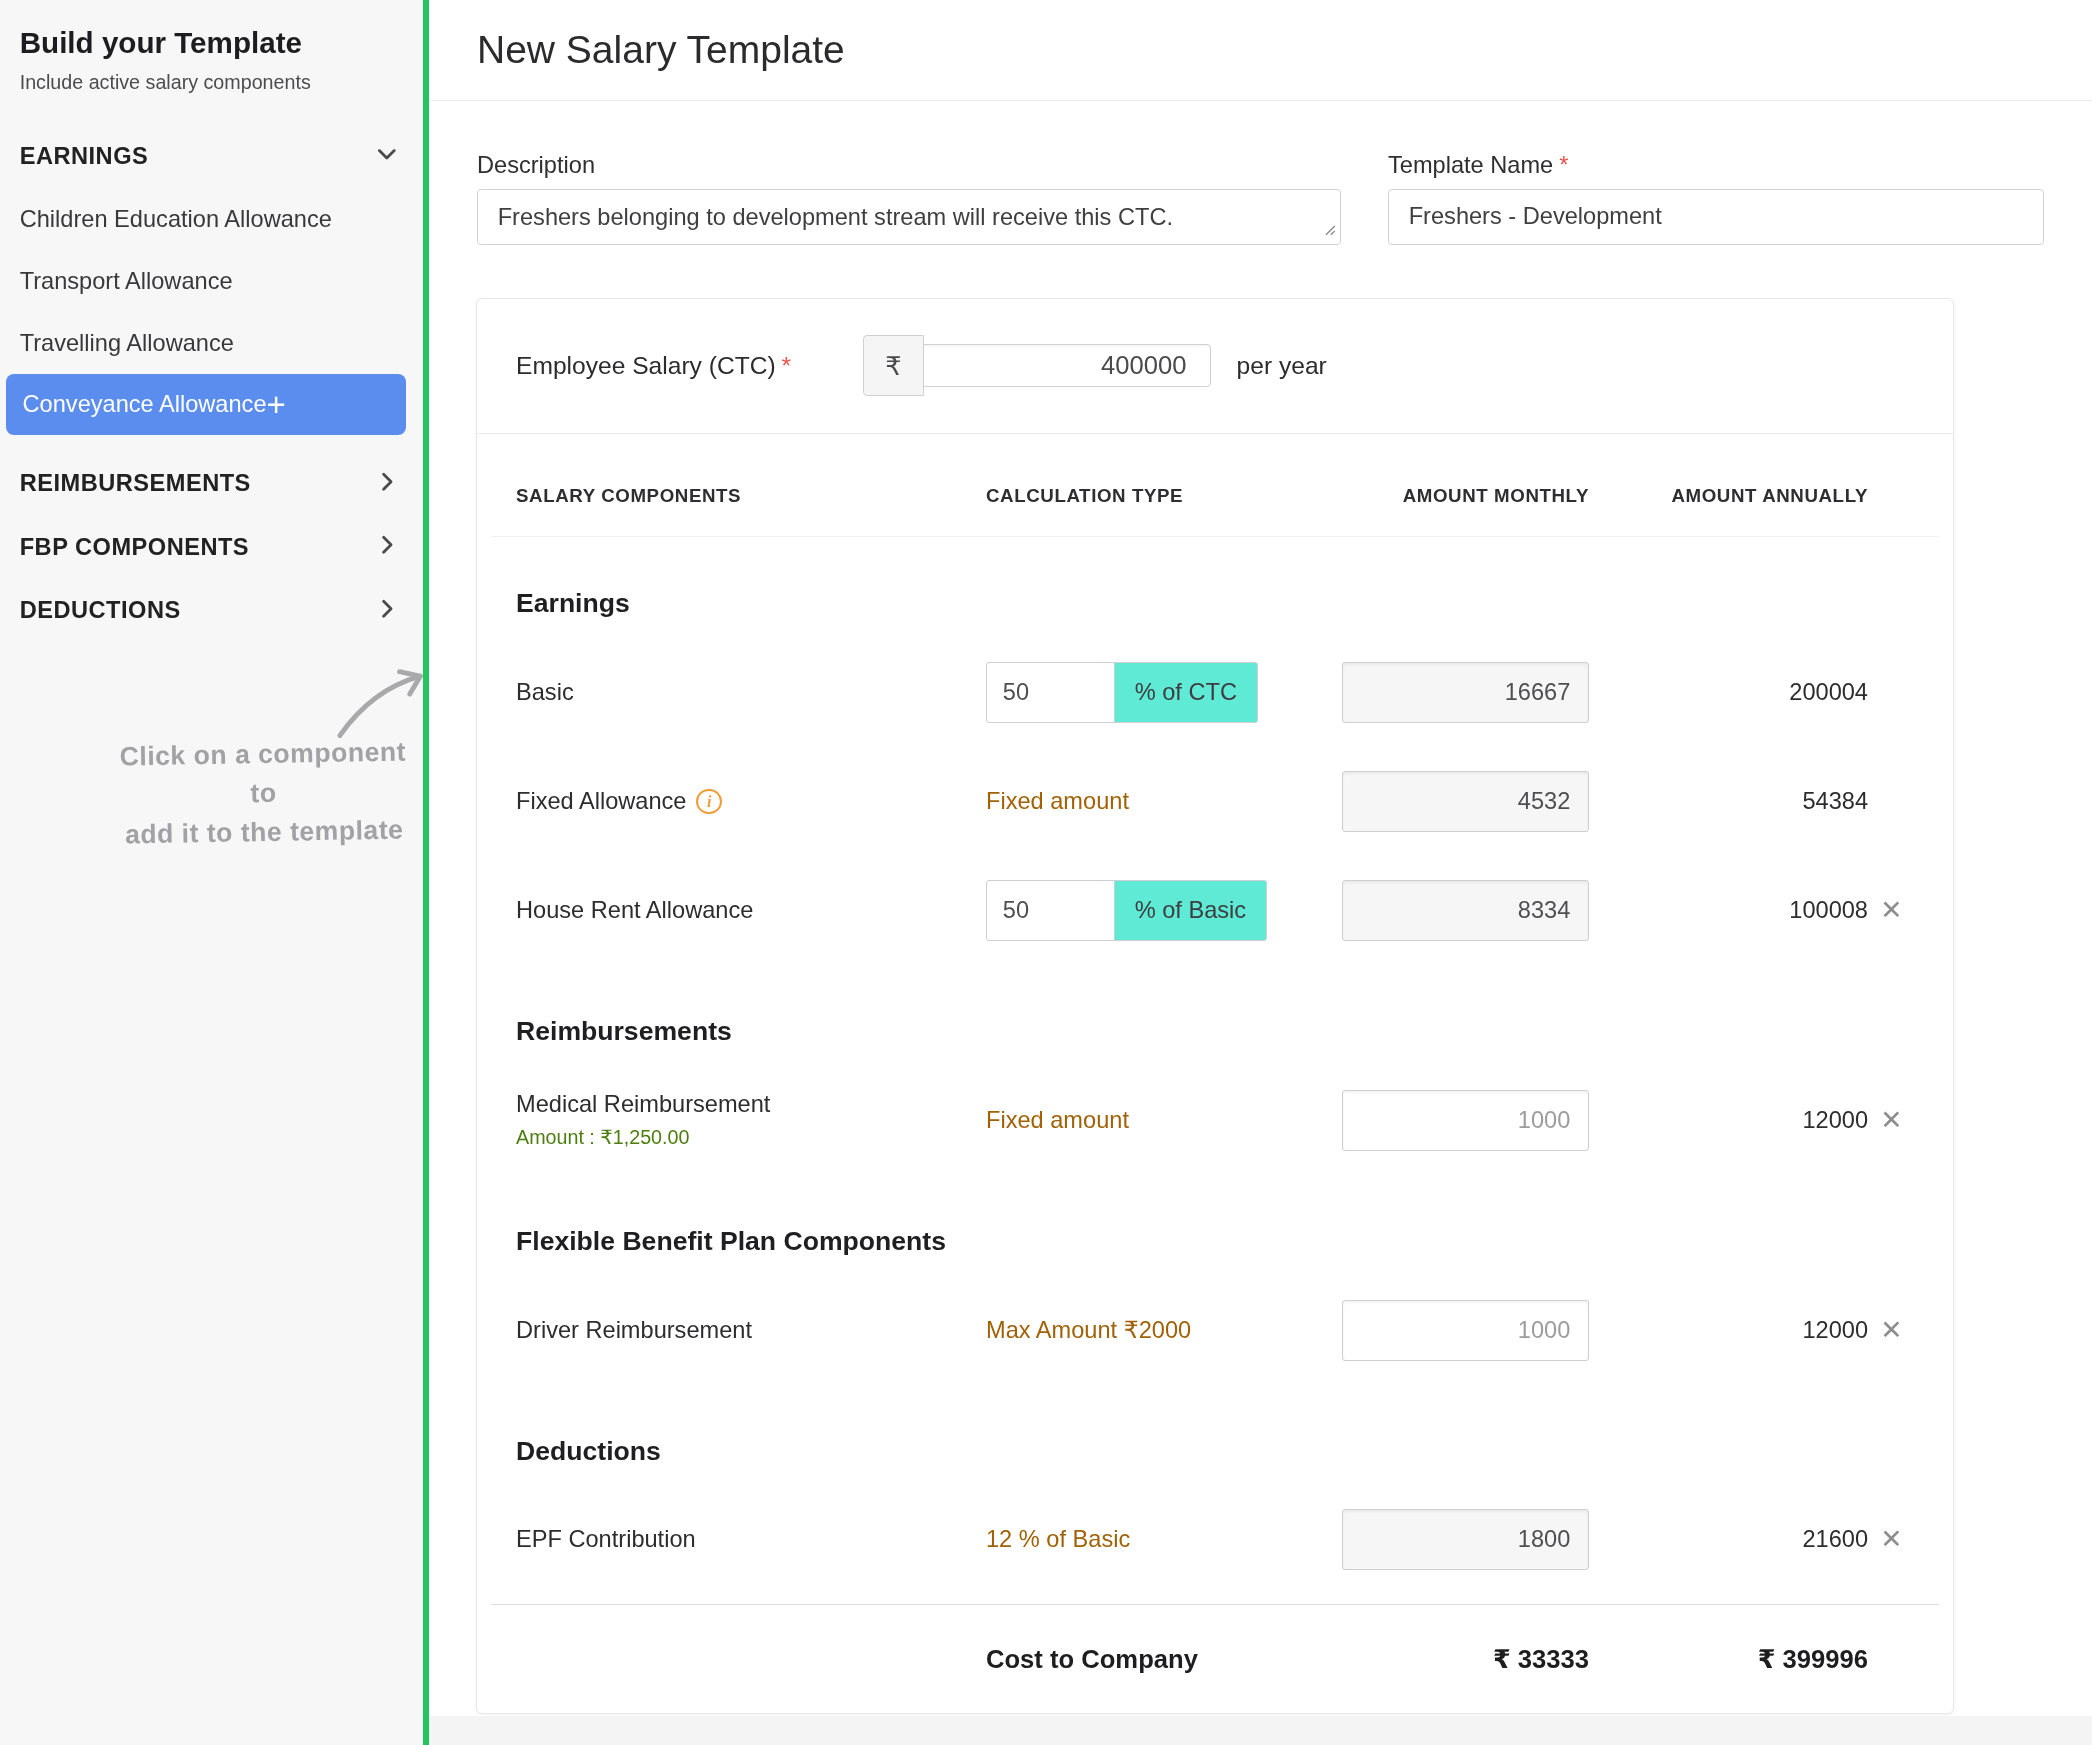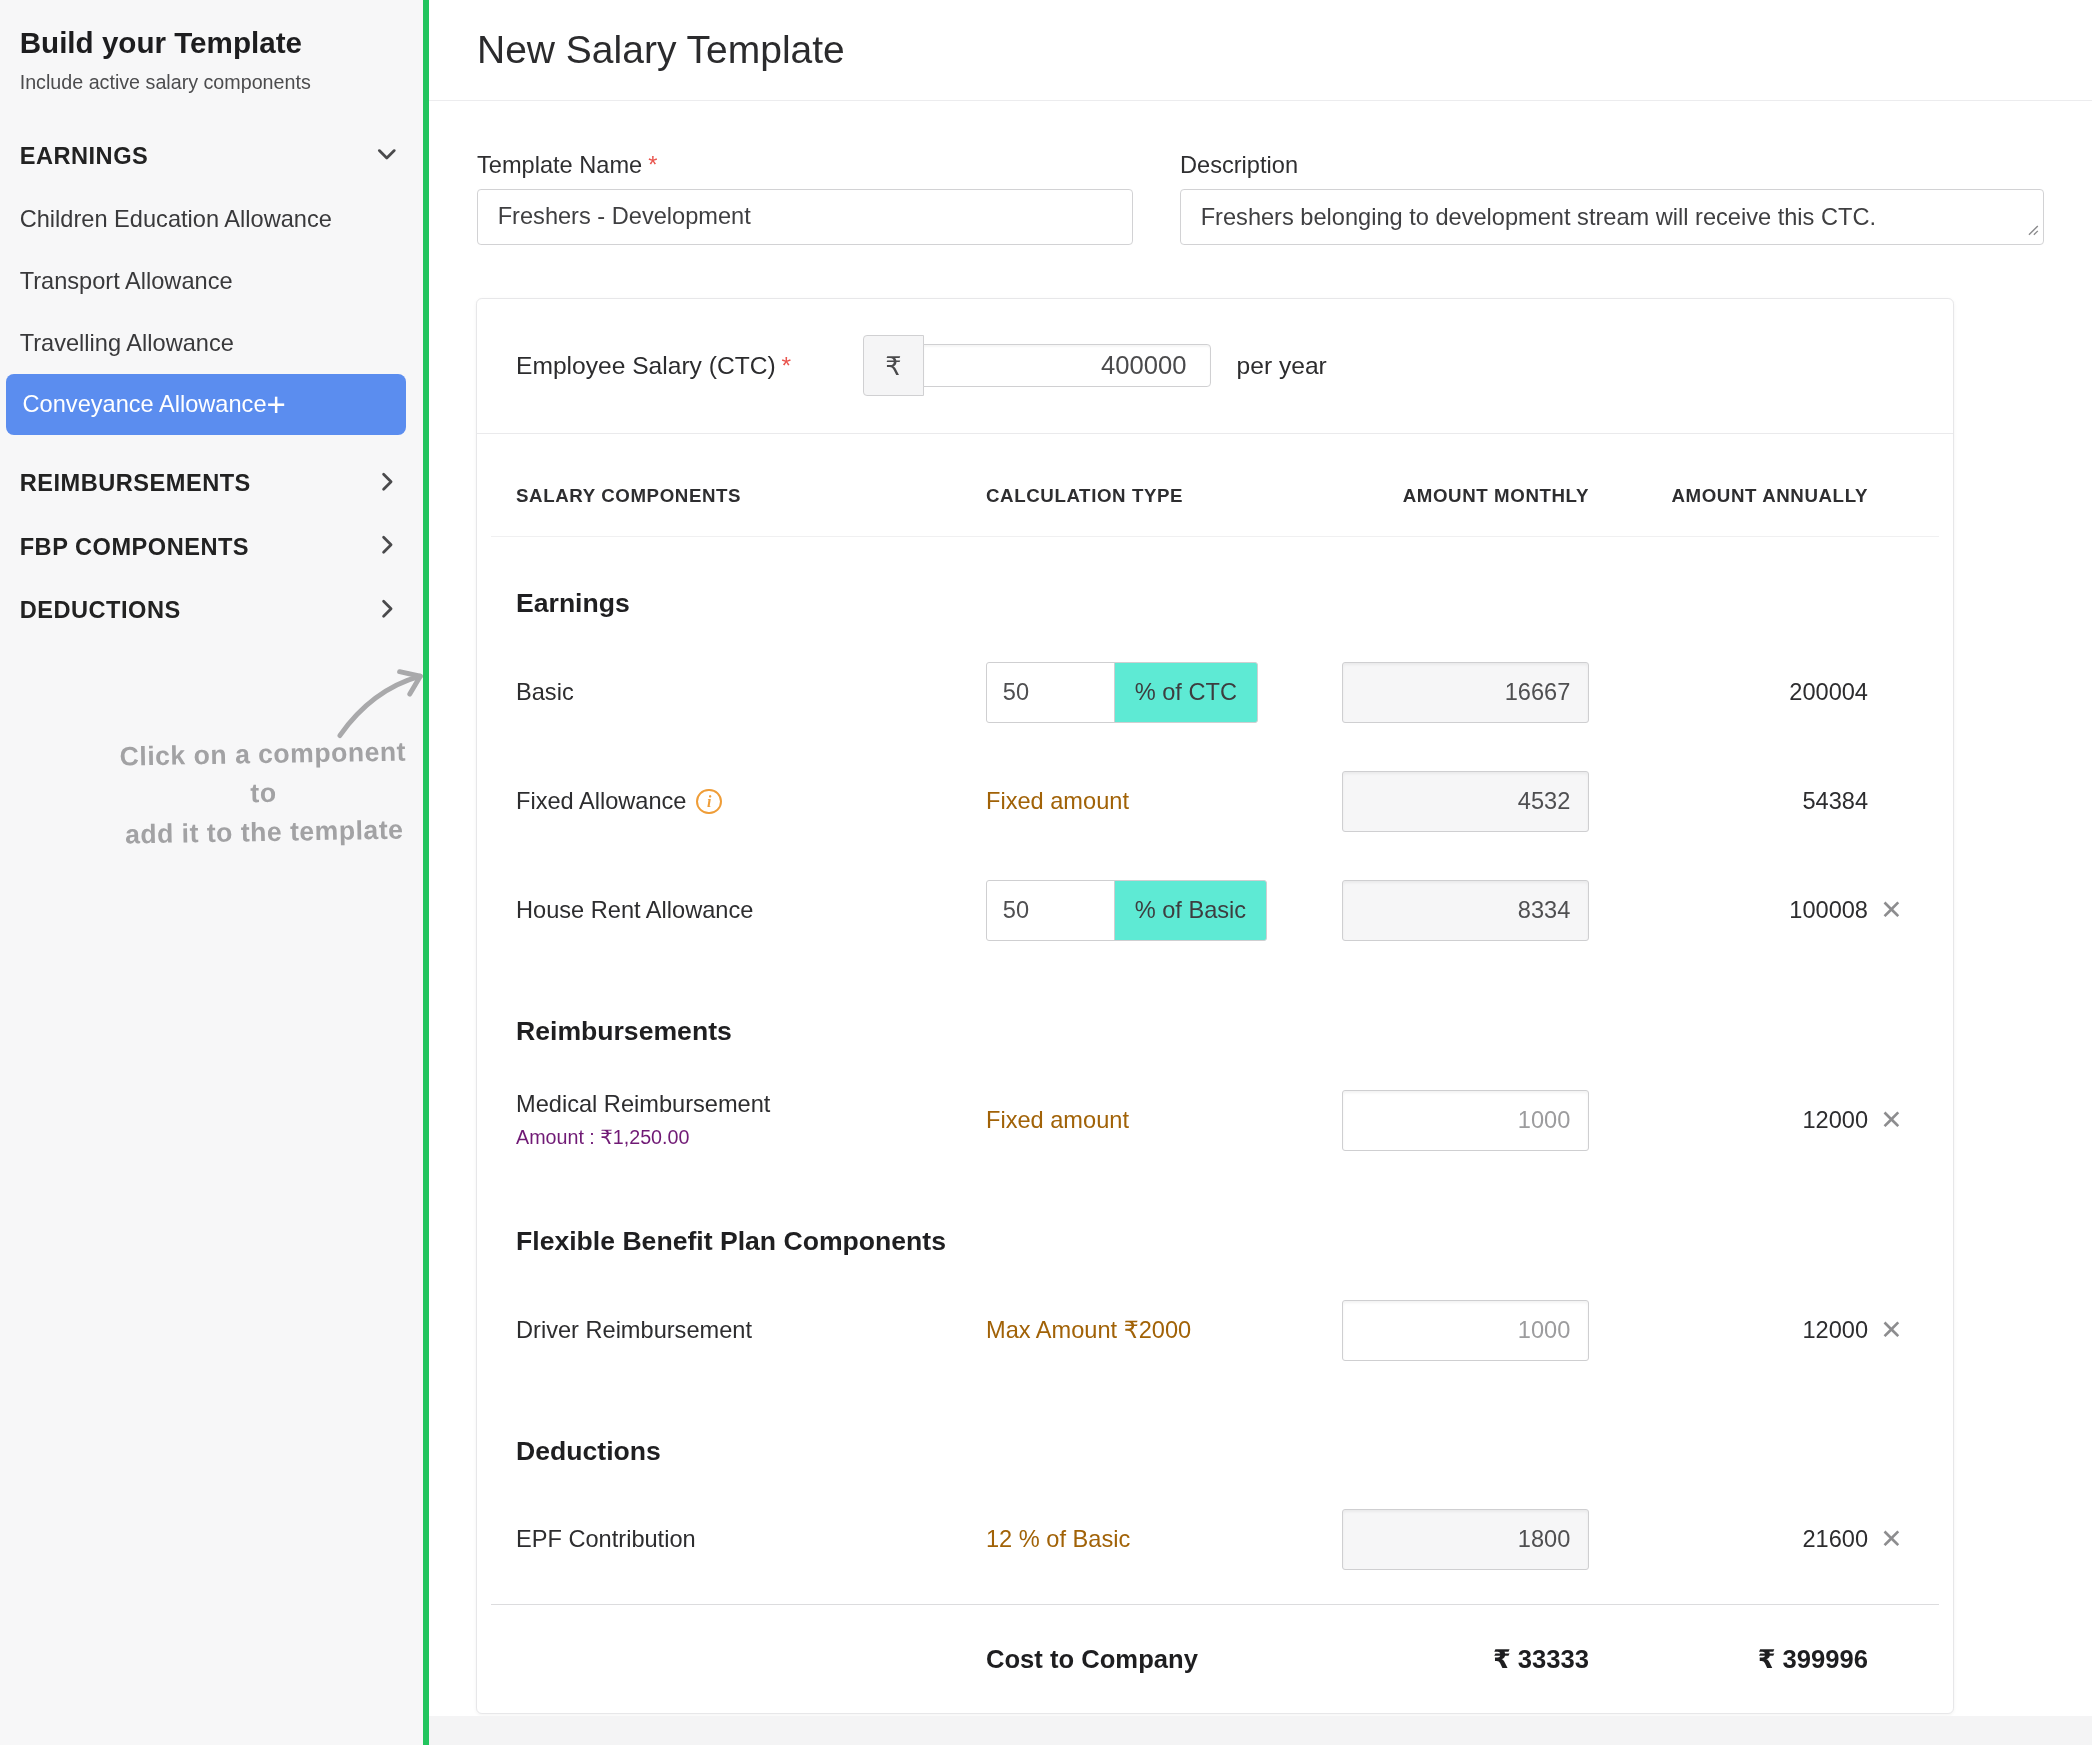--- a/index.html
+++ b/index.html
@@ -50,21 +50,21 @@
 
   .table { padding:0 39px; }
   .grid-row { display:grid; grid-template-columns:470px 356px 247px 279px 47px; align-items:center; }
   .thead { margin:0 -24.6px; padding:51px 24.6px 29.6px 24.6px; border-bottom:1px solid #f0f0f1; }
   .th { font-size:18.7px; font-weight:700; letter-spacing:0.6px; color:#2e2e30; }
   .th.right { text-align:right; }
 
   .section-title { padding:51px 0 18.7px 0; font-size:26.6px; font-weight:700; color:#1f1f21; }
   .comp-row { min-height:109px; }
   .cell-name { font-size:23.6px; color:#2d2d2f; display:flex; align-items:center; }
-  .cell-name-block .sub { font-size:19.7px; color:#701a75; margin-top:7.9px; }
+  .cell-name-block .sub { font-size:19.7px; color:#4d7c0f; margin-top:7.9px; }
   .info-badge { width:25.6px; height:25.6px; border:2px solid #ef9d38; border-radius:50%; color:#ef9d38; font-size:15.8px; font-style:italic; font-weight:700; display:inline-flex; align-items:center; justify-content:center; margin-left:9.9px; cursor:pointer; font-family:"Liberation Serif","DejaVu Serif",serif; }
   .calc-group { display:inline-flex; align-items:stretch; }
   .pct-input { width:129px; height:61px; border:1px solid #cfcfd1; border-radius:3px 0 0 3px; padding:0 0 0 15.8px; font-size:23.6px; color:#4f4f51; background:#fff; font-family:inherit; outline:none; }
   .pct-addon { margin-left:-1px; background:#5eead4; border:1px solid #cfcfd1; border-radius:0 3px 3px 0; display:flex; align-items:center; padding:0 19.7px; font-size:23.6px; color:#3d3d3f; }
   .calc-text { font-size:23.6px; color:#a16207; }
   .amt-input { width:247px; height:61px; border:1px solid #cfcfd1; border-radius:3px; text-align:right; padding:0 17.7px; font-size:23.6px; font-family:inherit; box-shadow:inset 0 2px 3px rgba(0,0,0,.05); outline:none; }
   .amt-input.locked { background:#f6f6f7; color:#4f4f51; }
   .amt-input.editable { background:#fff; color:#9c9c9e; }
   .cell-annual { text-align:right; font-size:23.6px; color:#2d2d2f; }
   .remove-btn { justify-self:center; background:none; border:none; font-size:26.6px; color:#8d8d8f; cursor:pointer; line-height:1; padding:3.9px; }
@@ -140,37 +140,37 @@
       <div class="sb-hint-line">add it to the template</div>
     </div>
   </aside>
 
   <main class="main">
     <div class="main-header">
       <h1 class="page-title">New Salary Template</h1>
     </div>
 
     <div class="form-row">
-      <div class="field field-template">
-        <label>
-          <span>Template Name</span><span class="star">*</span>
-        </label>
-        <input class="text-input" type="text" value="Freshers - Development" style="">
-      </div>
       <div class="field field-desc">
         <label>
           <span>Description</span>
         </label>
         <textarea class="desc-area" style="">Freshers belonging to development stream will receive this CTC.</textarea>
         <span class="resize-grip">
           <svg width="13.8" height="13.8" viewBox="0 0 14 14">
               <path d="M13 4 L4 13 M13 9 L9 13" stroke="#8a8a8c" stroke-width="1.4" fill="none"></path>
             </svg>
         </span>
       </div>
+      <div class="field field-template">
+        <label>
+          <span>Template Name</span><span class="star">*</span>
+        </label>
+        <input class="text-input" type="text" value="Freshers - Development" style="">
+      </div>
     </div>
 
     <div class="card">
 
       <div class="ctc-row">
         <div class="ctc-label">
           <span>Employee Salary (CTC)</span><span class="star">*</span>
         </div>
         <div class="ctc-group">
           <span class="rupee-box">

